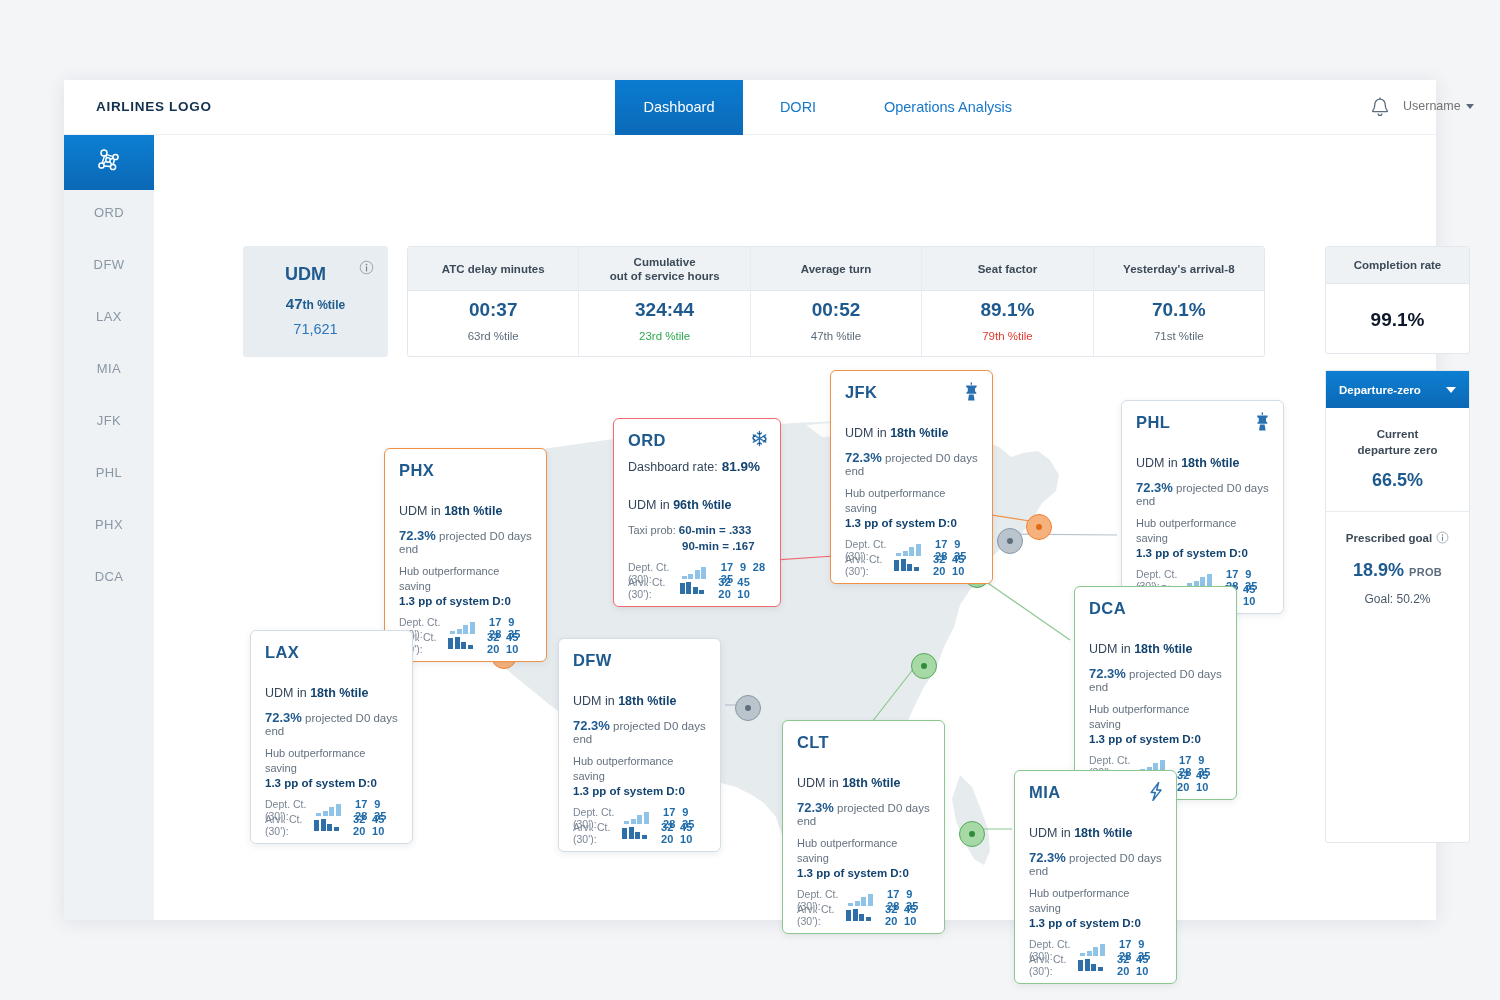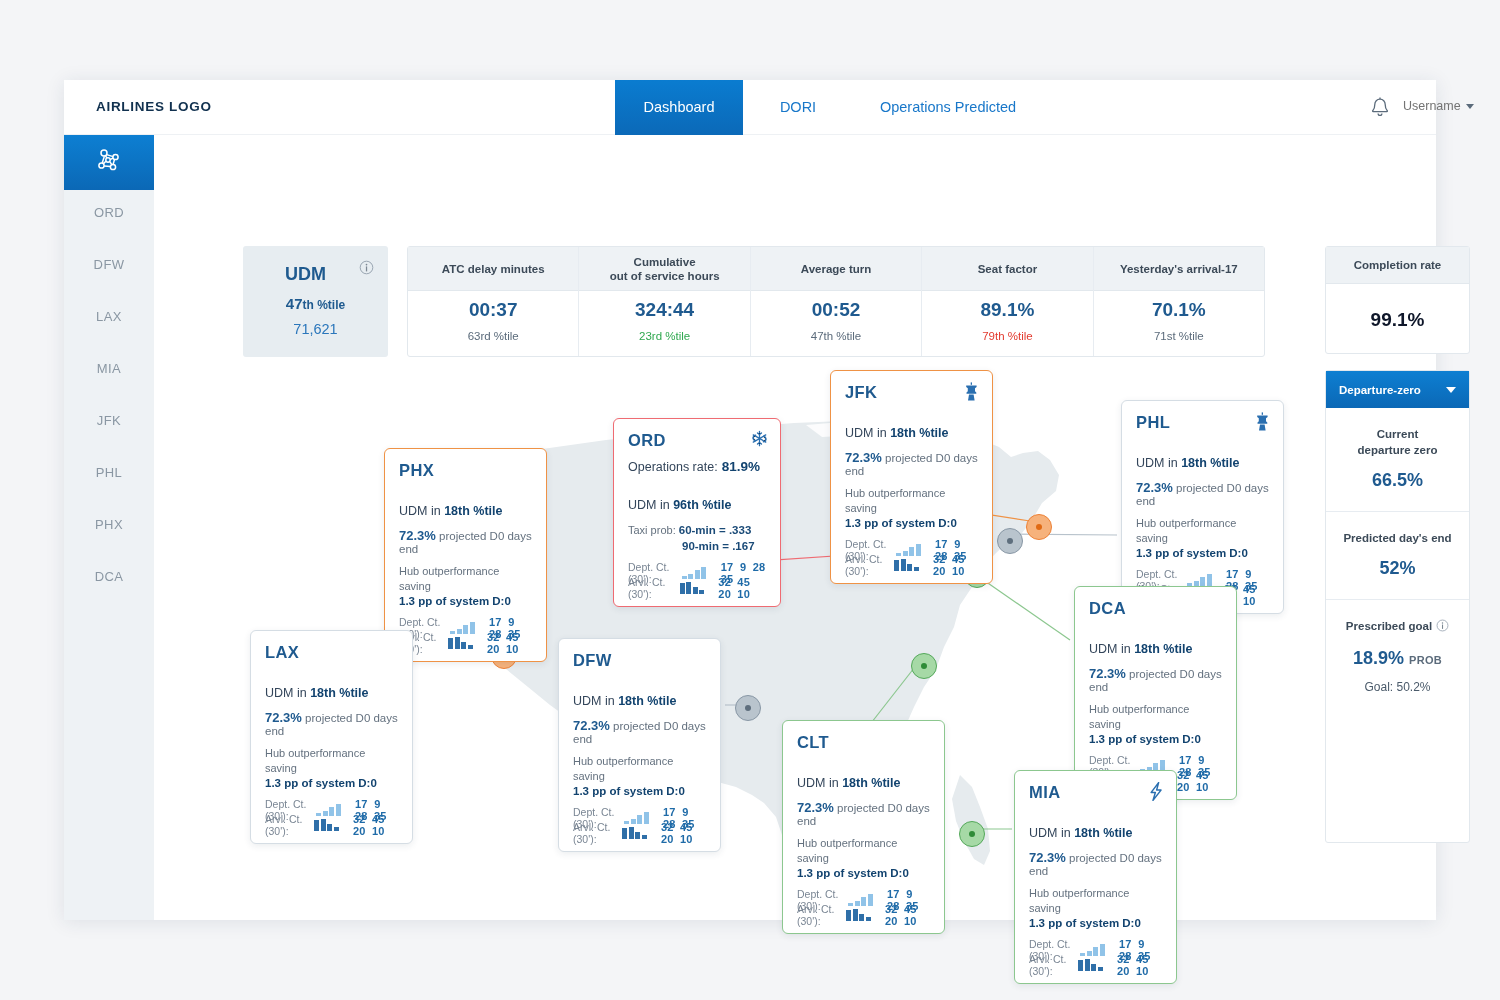--- a/index.html
+++ b/index.html
@@ -187,21 +187,21 @@
 </head>
 <body>
 
 <div id="app">
 
   <div id="header">
     <div id="logo">AIRLINES LOGO</div>
 
     <div class="navtab" id="tab-dashboard">Dashboard</div>
     <div class="navtab" id="tab-dori">DORI</div>
-    <div class="navtab" id="tab-opsan">Operations Predicted</div>
+    <div class="navtab" id="tab-opsan">Operations Analysis</div>
 
     <div id="bell">
       <svg width="22" height="24" viewBox="0 0 22 24">
         <path d="M11 3.2c-3.1 0-5.2 2.3-5.2 5.3 0 4.3-1.4 5.6-2.1 6.3-.25.25-.1.75.35.75h13.9c.45 0 .6-.5.35-.75-.7-.7-2.1-2-2.1-6.3 0-3-2.1-5.3-5.2-5.3z" fill="none" stroke="#5b6b7b" stroke-width="1.3"></path>
         <path d="M9.1 17.5a1.9 1.9 0 0 0 3.8 0" fill="none" stroke="#5b6b7b" stroke-width="1.3"></path>
         <path d="M11 1.4v1.6" stroke="#5b6b7b" stroke-width="1.3"></path>
       </svg>
     </div>
 
     <div id="username">
@@ -320,21 +320,21 @@
         <div class="kpi-head">Average turn</div>
         <div class="kpi-val">00:52</div>
         <div class="kpi-sub">47th %tile</div>
       </div>
       <div class="kpi-col">
         <div class="kpi-head">Seat factor</div>
         <div class="kpi-val">89.1%</div>
         <div class="kpi-sub red">79th %tile</div>
       </div>
       <div class="kpi-col">
-        <div class="kpi-head">Yesterday's arrival-17</div>
+        <div class="kpi-head">Yesterday's arrival-8</div>
         <div class="kpi-val">70.1%</div>
         <div class="kpi-sub">71st %tile</div>
       </div>
     </div>
 
     <div id="rail-comp">
       <div class="rc-head">Completion rate</div>
       <div class="rc-val">99.1%</div>
     </div>
 
@@ -343,24 +343,20 @@
         <span class="lbl">Departure-zero</span>
         <span class="caret"></span>
       </div>
 
       <div class="dz-sec">
         <div class="dz-lbl" style="white-space:pre-line">Current
 departure zero</div>
         <div class="dz-val">66.5%</div>
       </div>
 
-      <div class="dz-sec">
-        <div class="dz-lbl">Predicted day's end</div>
-        <div class="dz-val">52%</div>
-      </div>
 
       <div class="dz-sec">
         <div class="dz-lbl"><span>Prescribed goal</span><span class="i"><svg width="13" height="13" viewBox="0 0 15 15">
                 <circle cx="7.5" cy="7.5" r="6.3" fill="none" stroke="#9aa6b2" stroke-width="1"></circle>
                 <circle cx="7.5" cy="4.6" r="0.85" fill="#7c8893"></circle>
                 <rect x="6.9" y="6.4" width="1.25" height="5" fill="#7c8893"></rect>
               </svg></span></div>
         <div class="dz-val"><span>18.9%</span> <span class="prob">PROB</span></div>
         <div class="dz-goal">Goal: 50.2%</div>
       </div>
@@ -399,21 +395,21 @@
         <div class="card b-red" style="left: 459px; top: 283px; width: 168px;">
           <div class="code">ORD</div>
           <span class="hicon"><svg width="17" height="17" viewBox="0 0 17 17">
               <g stroke="#2a6fb0" stroke-width="1.3" stroke-linecap="round">
                 <path d="M8.5 1.3v14.4M2.3 4.9l12.4 7.2M14.7 4.9L2.3 12.1"></path>
                 <path d="M6.5 2.9l2 1.6 2-1.6M6.5 14.1l2-1.6 2 1.6"></path>
                 <path d="M2.2 7.4l.3 2.4 2.2.8M14.8 9.6l-.3-2.4-2.2-.8"></path>
                 <path d="M4.7 5.2l-2.2.8-.3 2.4M12.3 11.8l2.2-.8.3-2.4"></path>
               </g>
             </svg></span>
-          <div class="cr"><span>Operations rate:</span><b>81.9%</b></div>
+          <div class="cr"><span>Dashboard rate:</span><b>81.9%</b></div>
           <div class="row-udm">UDM in <b>96th %tile</b></div>
           <div class="taxi">Taxi prob: <b>60-min = .333</b><br><span style="display:inline-block;width:54px"></span><b>90-min = .167</b></div>
           <div class="ct-block">
             <div class="ct-row">
               <span class="ct-lbl">Dept. Ct. (30'):</span>
               <span class="spark">
                 <i style="height:3px;background:#90c3e8"></i>
                 <i style="height:5px;background:#90c3e8"></i>
                 <i style="height:9px;background:#90c3e8"></i>
                 <i style="height:12px;background:#90c3e8"></i>

